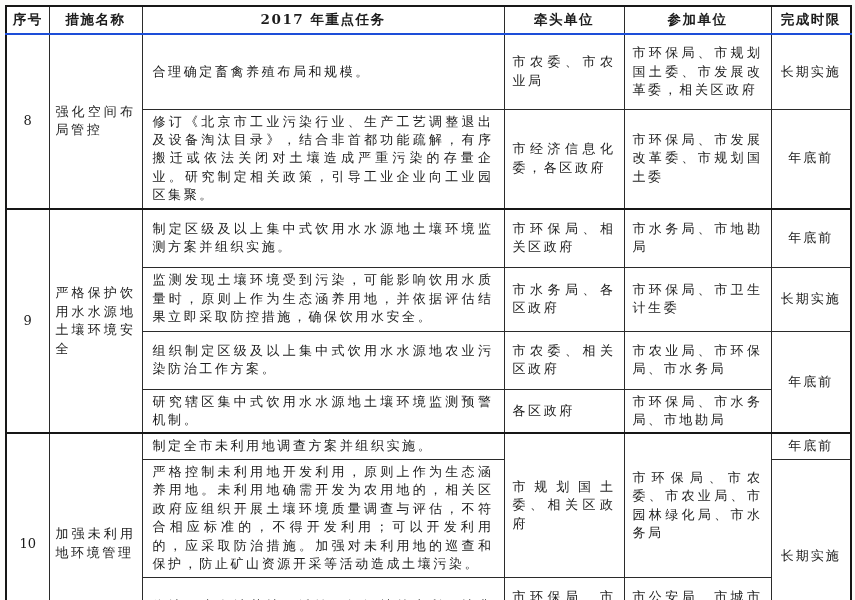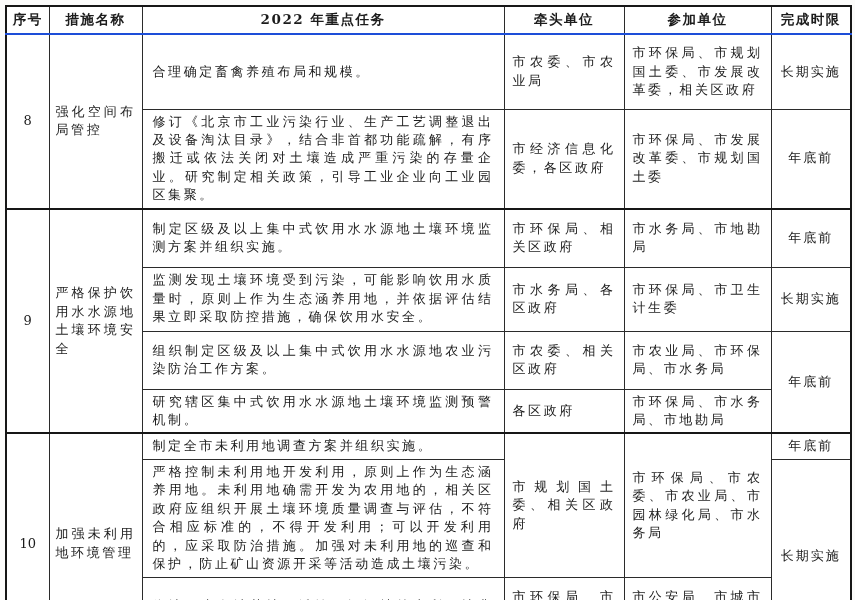--- a/index.html
+++ b/index.html
@@ -54,21 +54,21 @@
       <col style="width:93px">
       <col style="width:362px">
       <col style="width:120px">
       <col style="width:147px">
       <col style="width:80px">
     </colgroup>
     <thead>
       <tr style="height:28px">
         <th>序号</th>
         <th>措施名称</th>
-        <th>2022 年重点任务</th>
+        <th>2017 年重点任务</th>
         <th>牵头单位</th>
         <th>参加单位</th>
         <th>完成时限</th>
       </tr>
     </thead>
     <tbody>
 
       <tr style="height:75px" class="group-start">
         <td class="c-idx" rowspan="2">8</td>
         <td class="c-measure" rowspan="2">强化空间布局管控</td>

